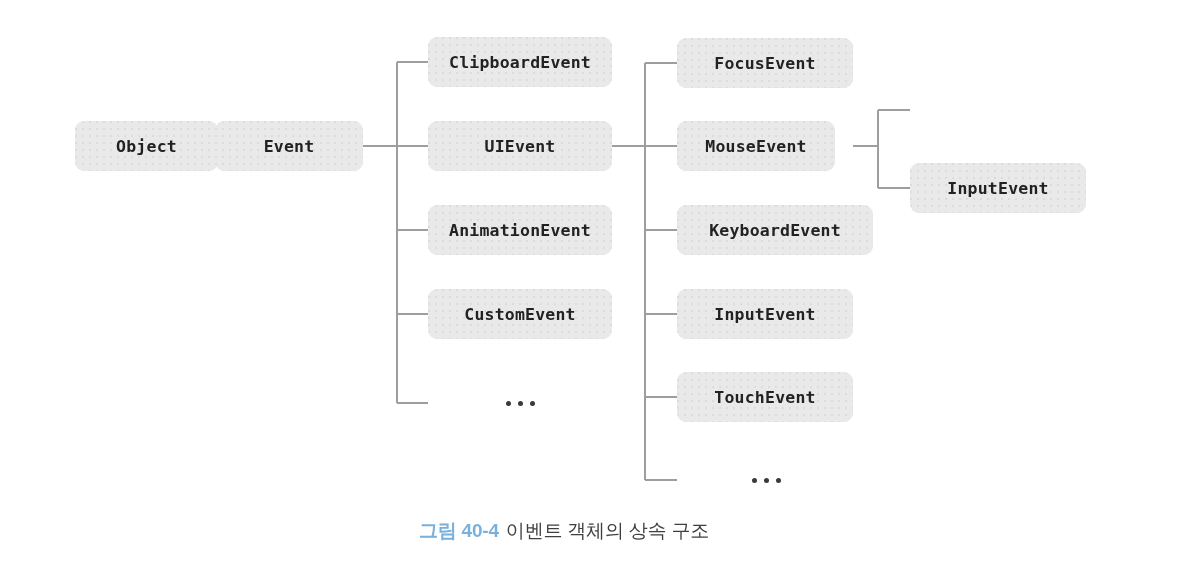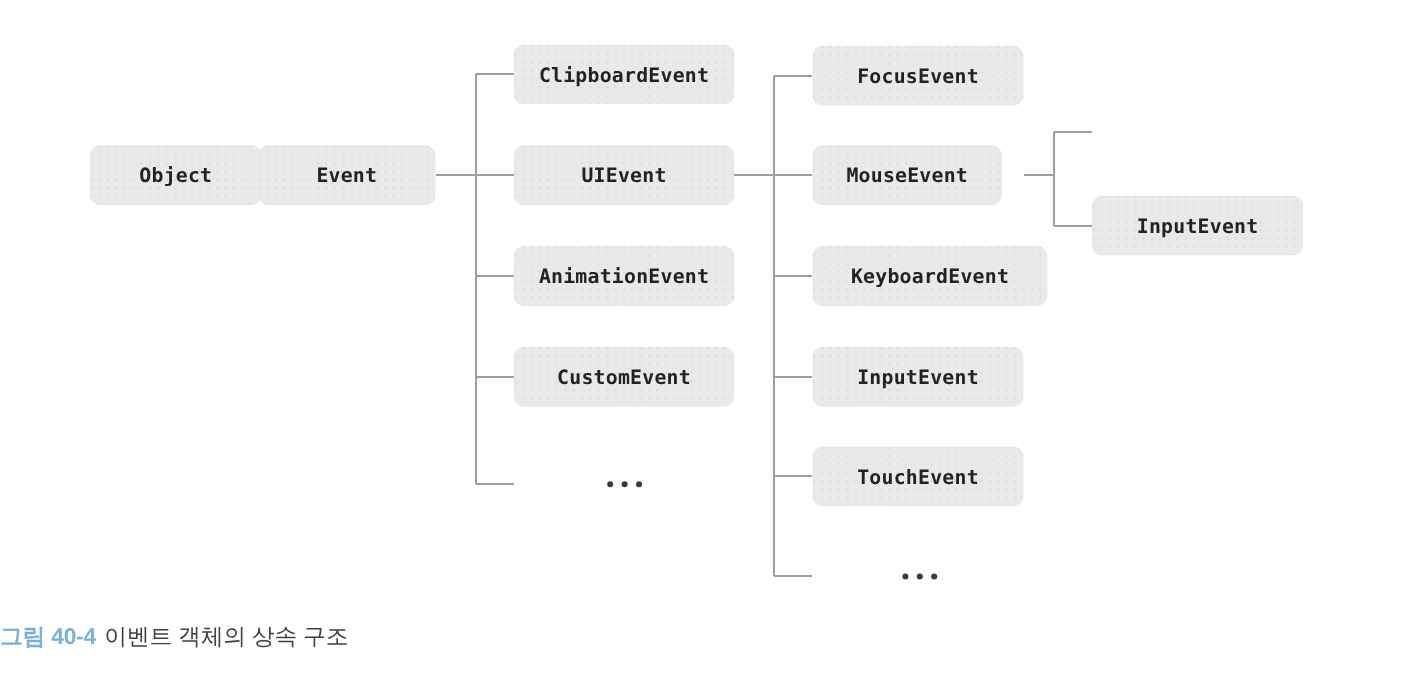--- a/index.html
+++ b/index.html
@@ -58,25 +58,26 @@
     width: 5px;
     height: 5px;
     border-radius: 50%;
     background: #3a3a3a;
   }
   #caption {
     position: absolute;
     left: 0;
     top: 518px;
     width: 1050px;
-    text-align: left;
+    text-align: center;
     font-family: "Liberation Sans", sans-serif;
     font-size: 19px;
     color: #3b3b3b;
     letter-spacing: -0.2px;
+    padding-left: 39px;
   }
   #caption .fig-num {
     color: #79b0dc;
     font-weight: bold;
     margin-right: 7px;
   }
   #caption .fig-text {
     color: #3f3f3f;
   }
 </style>

